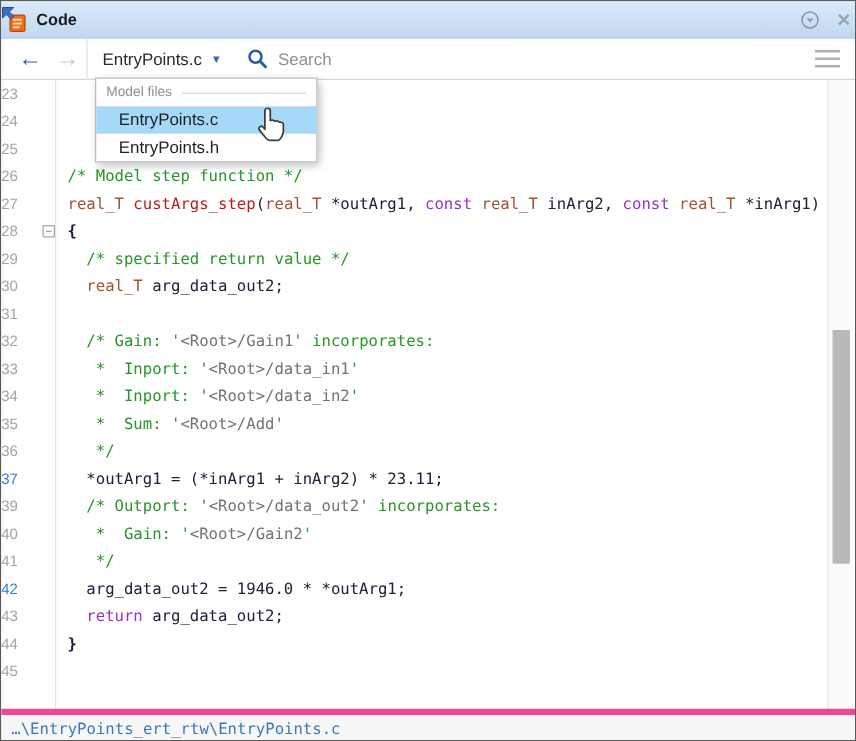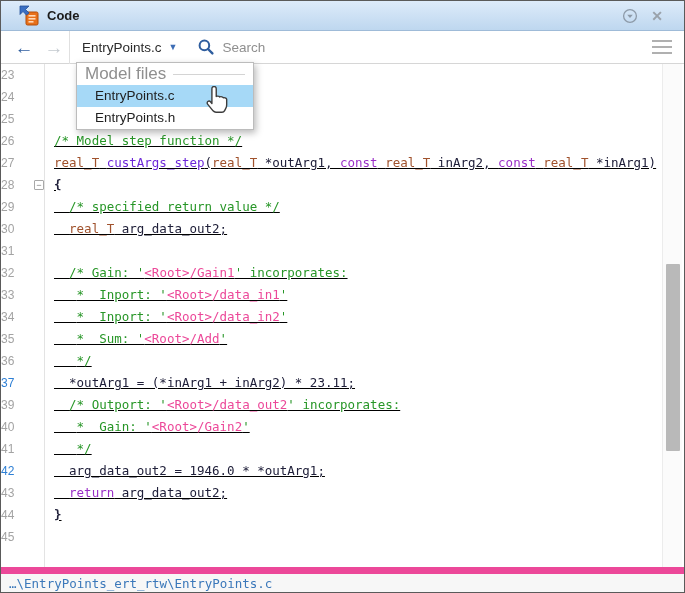--- a/index.html
+++ b/index.html
@@ -7,21 +7,21 @@
   #app {
     position:relative; width:685px; height:593px;
     border:1px solid #5a5a5a; background:#fff; overflow:hidden;
     font-family:"Liberation Sans", sans-serif;
   }
   
   .titlebar {
     position:absolute; left:0; top:0; right:0; height:30px;
     background:linear-gradient(#ddebfa, #bed7ef);
     border-bottom:1px solid #9fbbd8;
-    display:flex; align-items:center; padding:0 18px;
+    display:flex; align-items:center; padding:0 0;
   }
   .title-icon { width:24px; height:22px; margin-right:4px; position:relative; }
   .titlebar .title { font-size:13px; font-weight:bold; color:#1b1b1b; }
   .titlebar .spacer { flex:1; }
   .tb-btn { width:18px; height:18px; display:flex; align-items:center; justify-content:center; margin-left:9px; color:#8d9aa8; cursor:default; }
   .close-x { font-size:14px; color:#9aa2ab; font-weight:bold; }
   
   .toolbar {
     position:absolute; left:0; top:30px; right:0; height:33px;
     background:#ffffff; border-bottom:1px solid #d6d6d6;
@@ -62,52 +62,52 @@
   .fold-box {
     position:absolute; left:33px; top:6px; width:10px; height:10px;
     border:1px solid #a8a8a8; background:#fff; color:#7a7a7a;
     font-size:9px; line-height:8px; text-align:center; border-radius:1px; cursor:pointer;
     font-family:"Liberation Sans", sans-serif;
   }
   .code-text { white-space:pre; }
   .code-area::before {  
     content:""; position:absolute; left:43px; top:0; bottom:0; border-left:1px solid #e3e3e3;
   }
-  .code-row .code-text { padding-left:5px;text-decoration:underline; }
+  .code-row .code-text { padding-left:5px; }
   .tok-pl { color:#20203a; }
   .tok-cm { color:#279627; }
-  .tok-lk { color:#ec4899; }
+  .tok-lk { color:#737373; }
   .tok-ty { color:#a0522d; }
   .tok-kw { color:#9b30c8; }
-  .tok-fn { color:#6d28d9; }
+  .tok-fn { color:#b91c1c; }
   .tok-br { color:#20203a; font-weight:bold; }
   
   .scrollbar {
     position:absolute; right:2px; top:63px; width:20px; height:505px;
     background:#fbfbfb; border-left:1px solid #ececec;
   }
   .scroll-thumb {
     position:absolute; left:3px; width:14px; top:200px; height:187px;
     background:#b9b9b9; border-radius:1px;
   }
   
   .statusbar {
     position:absolute; left:0; right:0; bottom:0; height:25px;
-    background:#f7f7f7; border-top:7px solid #ec4899;
+    background:#f7f7f7; border-top:5px solid #ec4899;
     display:flex; align-items:center; padding-left:8px;
   }
   .statusbar .path { font-family:"DejaVu Sans Mono", monospace; font-size:12.5px; color:#3b78ba; }
   
   .dropdown {
     position:absolute; left:75px; top:61px; width:178px;
     background:#fff; border:1px solid #bcbcbc;
     box-shadow:2px 3px 7px rgba(0,0,0,.28); z-index:10;
   }
   .dd-header { height:22px; display:flex; align-items:center; padding:0 8px; }
-  .dd-header .dd-label { font-size:17px; color:#8f8f8f; white-space:nowrap;text-align:center; }
+  .dd-header .dd-label { font-size:11px; color:#8f8f8f; white-space:nowrap;text-align:center; }
   .dd-header .dd-rule { flex:1; height:1px; background:#d4d4d4; margin-left:7px; }
   .dd-item { height:22px; line-height:22px; padding-left:18px; font-size:13.5px; color:#1f1f1f; cursor:pointer; }
   .dd-item.selected { background:#a6d9f7; }
   
   .hand-cursor { position:absolute; left:203px; top:85px; z-index:20; pointer-events:none; }
 </style>
 </head>
 <body>
 
 <div id="app">

